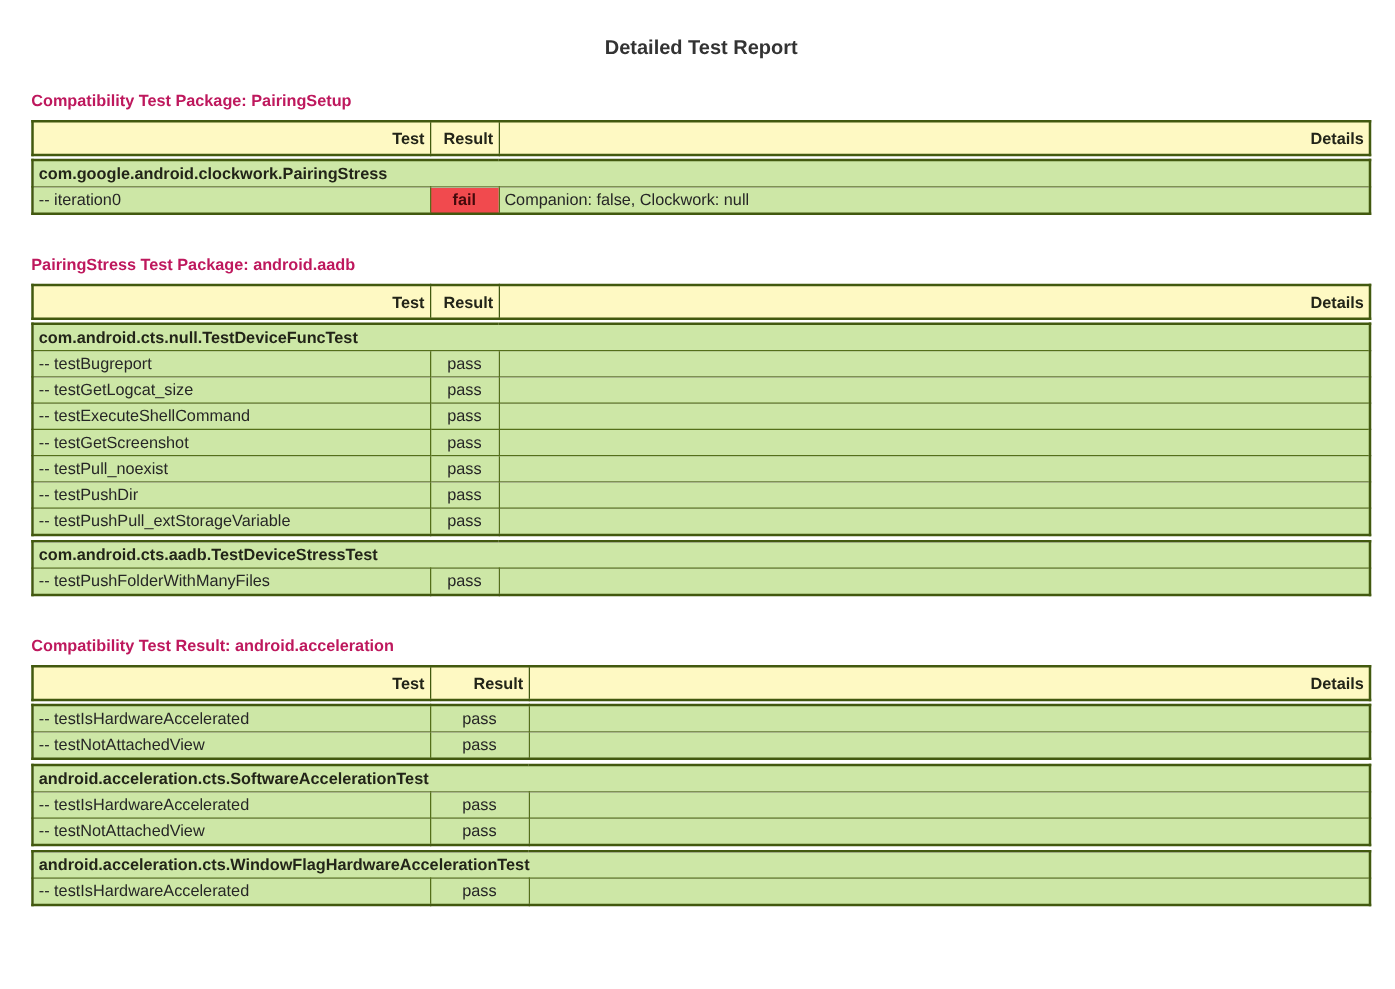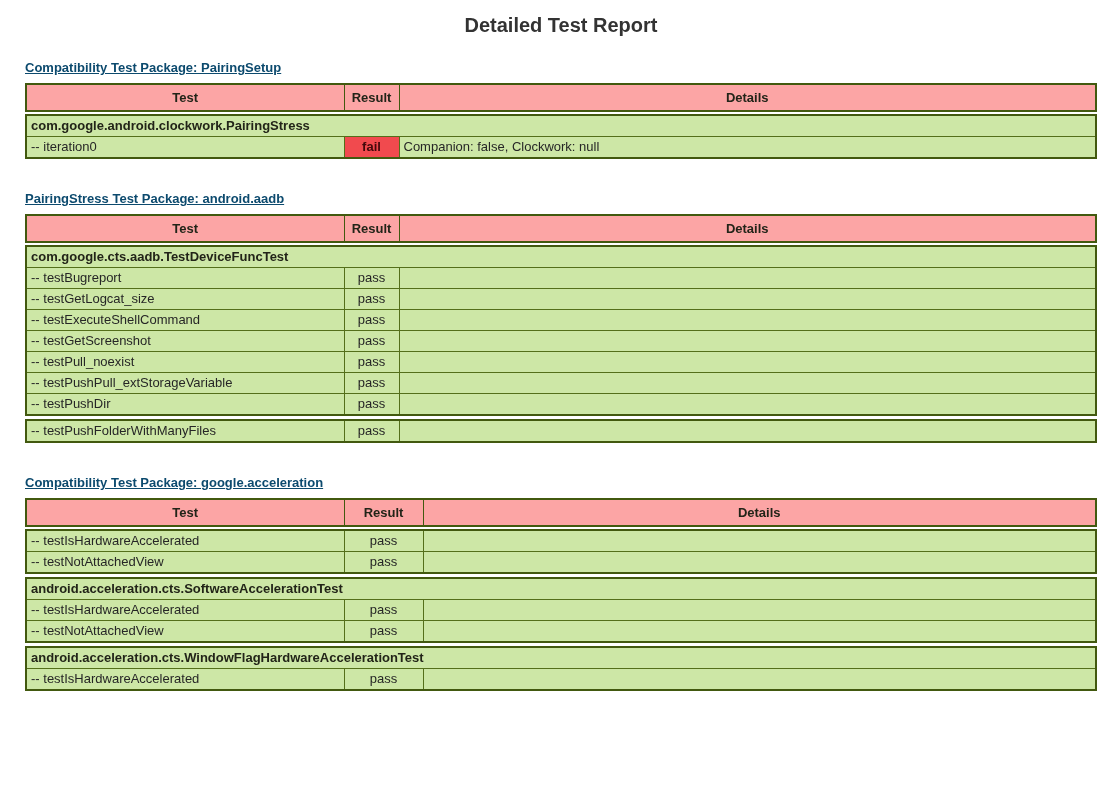--- a/index.html
+++ b/index.html
@@ -6,60 +6,59 @@
   html, body { margin: 0; padding: 0; background: #ffffff; }
   body {
     width: 1116px;
     font-family: "Liberation Sans", "DejaVu Sans", sans-serif;
     color: #262626;
     -webkit-font-smoothing: antialiased;
   }
   .report { margin: 0 19px 40px 25px; }
 
   h1.page-title {
-    font-size: 20px;
+    font-size: 16px;
     line-height: 19px;
     font-weight: bold;
     color: #333333;
     text-align: center;
-    margin: 16px 0 0 0;
+    margin: 29px 0 0 0;
   }
 
   h2.pkg-heading {
     font-size: 13px;
     line-height: 16px;
     font-weight: bold;
-    color: #0c4a6e;
+    color: #be185d;
     margin: 32px 0 7px 0;
-    text-decoration: underline;
   }
   #packages > section:first-child h2.pkg-heading { margin-top: 25px; }
 
   table {
     border-collapse: collapse;
     table-layout: fixed;
     width: 1072px;
     border: 2px solid #42590f;
   }
   table.header-table { margin-bottom: 2px; }
   table.class-table  { margin-bottom: 3px; }
 
   col.col-test   { width: 318px; }
   col.col-result { width: 55px; }
   section.result-wide col.col-result { width: 79px; }
 
   th {
-    background: #fca5a5;
+    background: #fef9c3;
     border: 1px solid #42590f;
     font-size: 13px;
     line-height: 17px;
     font-weight: bold;
     color: #222418;
     padding: 4px;
-    text-align: center;
+    text-align: right;
   }
 
   td {
     background: #cde7a6;
     border: 1px solid #546f1a;
     font-size: 13px;
     line-height: 16px;
     padding: 2px 4px;
     overflow: hidden;
     white-space: nowrap;
@@ -134,21 +133,21 @@
     </table>
     <div class="class-blocks">
   <table class="class-table">
     <colgroup>
               <col class="col-test">
               <col class="col-result">
               <col class="col-details">
             </colgroup>
     <tbody>
       <tr class="class-row">
-        <td colspan="3" class="class-name">com.google.cts.aadb.TestDeviceFuncTest</td>
+        <td colspan="3" class="class-name">com.android.cts.null.TestDeviceFuncTest</td>
       </tr>
 
   <tr class="test-row">
     <td class="test-name">-- testBugreport</td>
     <td class="result-cell result-pass">pass</td>
     <td class="details-cell"></td>
   </tr>
 
   <tr class="test-row">
     <td class="test-name">-- testGetLogcat_size</td>
@@ -168,56 +167,59 @@
     <td class="details-cell"></td>
   </tr>
 
   <tr class="test-row">
     <td class="test-name">-- testPull_noexist</td>
     <td class="result-cell result-pass">pass</td>
     <td class="details-cell"></td>
   </tr>
 
   <tr class="test-row">
+    <td class="test-name">-- testPushDir</td>
+    <td class="result-cell result-pass">pass</td>
+    <td class="details-cell"></td>
+  </tr>
+
+  <tr class="test-row">
     <td class="test-name">-- testPushPull_extStorageVariable</td>
     <td class="result-cell result-pass">pass</td>
     <td class="details-cell"></td>
   </tr>
 
-  <tr class="test-row">
-    <td class="test-name">-- testPushDir</td>
-    <td class="result-cell result-pass">pass</td>
-    <td class="details-cell"></td>
-  </tr>
-
-
-
-</tbody>
-  </table>
-
-  <table class="class-table">
-    <colgroup>
-              <col class="col-test">
-              <col class="col-result">
-              <col class="col-details">
-            </colgroup>
-    <tbody>
+
+
+</tbody>
+  </table>
+
+  <table class="class-table">
+    <colgroup>
+              <col class="col-test">
+              <col class="col-result">
+              <col class="col-details">
+            </colgroup>
+    <tbody>
+      <tr class="class-row">
+        <td colspan="3" class="class-name">com.android.cts.aadb.TestDeviceStressTest</td>
+      </tr>
 
   <tr class="test-row">
     <td class="test-name">-- testPushFolderWithManyFiles</td>
     <td class="result-cell result-pass">pass</td>
     <td class="details-cell"></td>
   </tr>
 </tbody>
   </table>
 </div>
   </section>
 
   <section class="package result-wide">
-    <h2 class="pkg-heading">Compatibility Test Package: google.acceleration</h2>
+    <h2 class="pkg-heading">Compatibility Test Result: android.acceleration</h2>
     <table class="header-table">
       <colgroup>
             <col class="col-test">
             <col class="col-result">
             <col class="col-details">
           </colgroup>
       <tbody>
         <tr>
           <th>Test</th>
           <th>Result</th>

